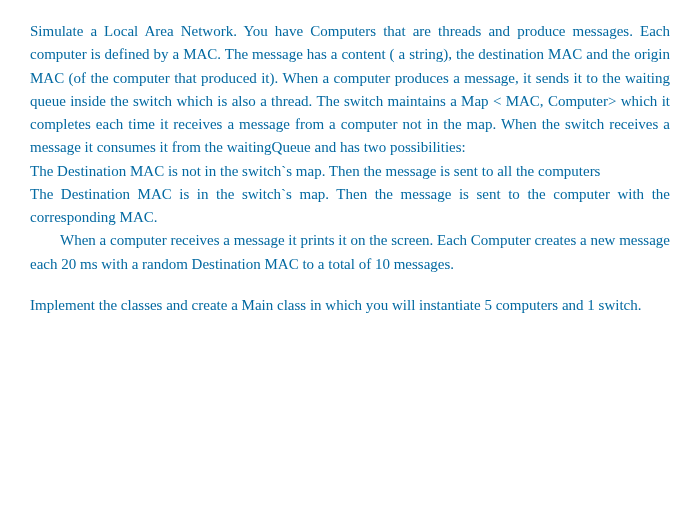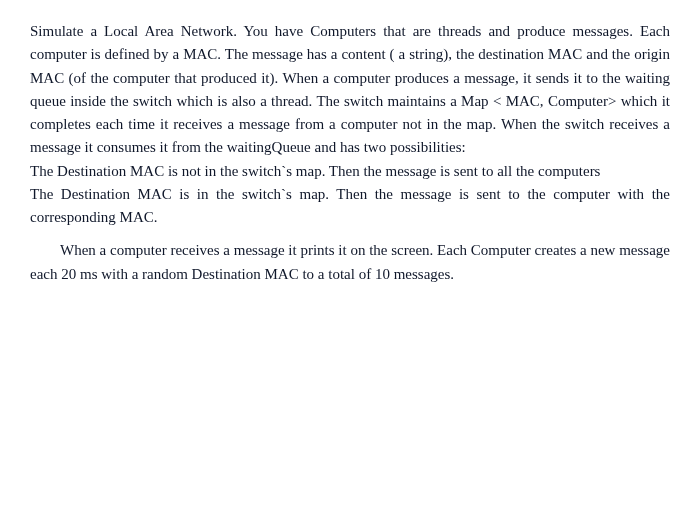--- a/index.html
+++ b/index.html
@@ -16,38 +16,38 @@
       display: flex;
       align-items: flex-start;
       justify-content: center;
     }
 
     .content-area {
       width: 660px;
       padding: 20px 10px 20px 10px;
       font-size: 15px;
       line-height: 1.55;
-      color: #0f172a;
+      color: #0369a1;
       text-align: justify;
     }
 
     .paragraph {
       margin-bottom: 0;
     }
 
     .paragraph-gap {
       margin-top: 18px;
     }
 
     .indent {
       text-indent: 2em;
-      margin-top: 10px;
     }
   </style>
 </head>
 <body>
 
 <div class="content-area">
   <p class="paragraph">Simulate a Local Area Network. You have Computers that are threads and produce messages. Each computer is defined by a MAC. The message has a content ( a string), the destination MAC and the origin MAC (of the computer that produced it). When a computer produces a message, it sends it to the waiting queue inside the switch which is also a thread. The switch maintains a Map &lt; MAC, Computer&gt; which it completes each time it receives a message from a computer not in the map. When the switch receives a message it consumes it from the waitingQueue and has two possibilities:</p>
   <p class="paragraph">The Destination MAC is not in the switch`s map. Then the message is sent to all the computers</p>
   <p class="paragraph">The Destination MAC is in the switch`s map. Then the message is sent to the computer with the corresponding MAC.</p>
   <p class="paragraph indent">When a computer receives a message it prints it on the screen. Each Computer creates a new message each 20 ms with a random Destination MAC to a total of 10 messages.</p>
+  <p class="paragraph paragraph-gap">Implement the classes and create a Main class in which you will instantiate 5 computers and 1 switch.</p>
 </div>
 
 </body></html>

